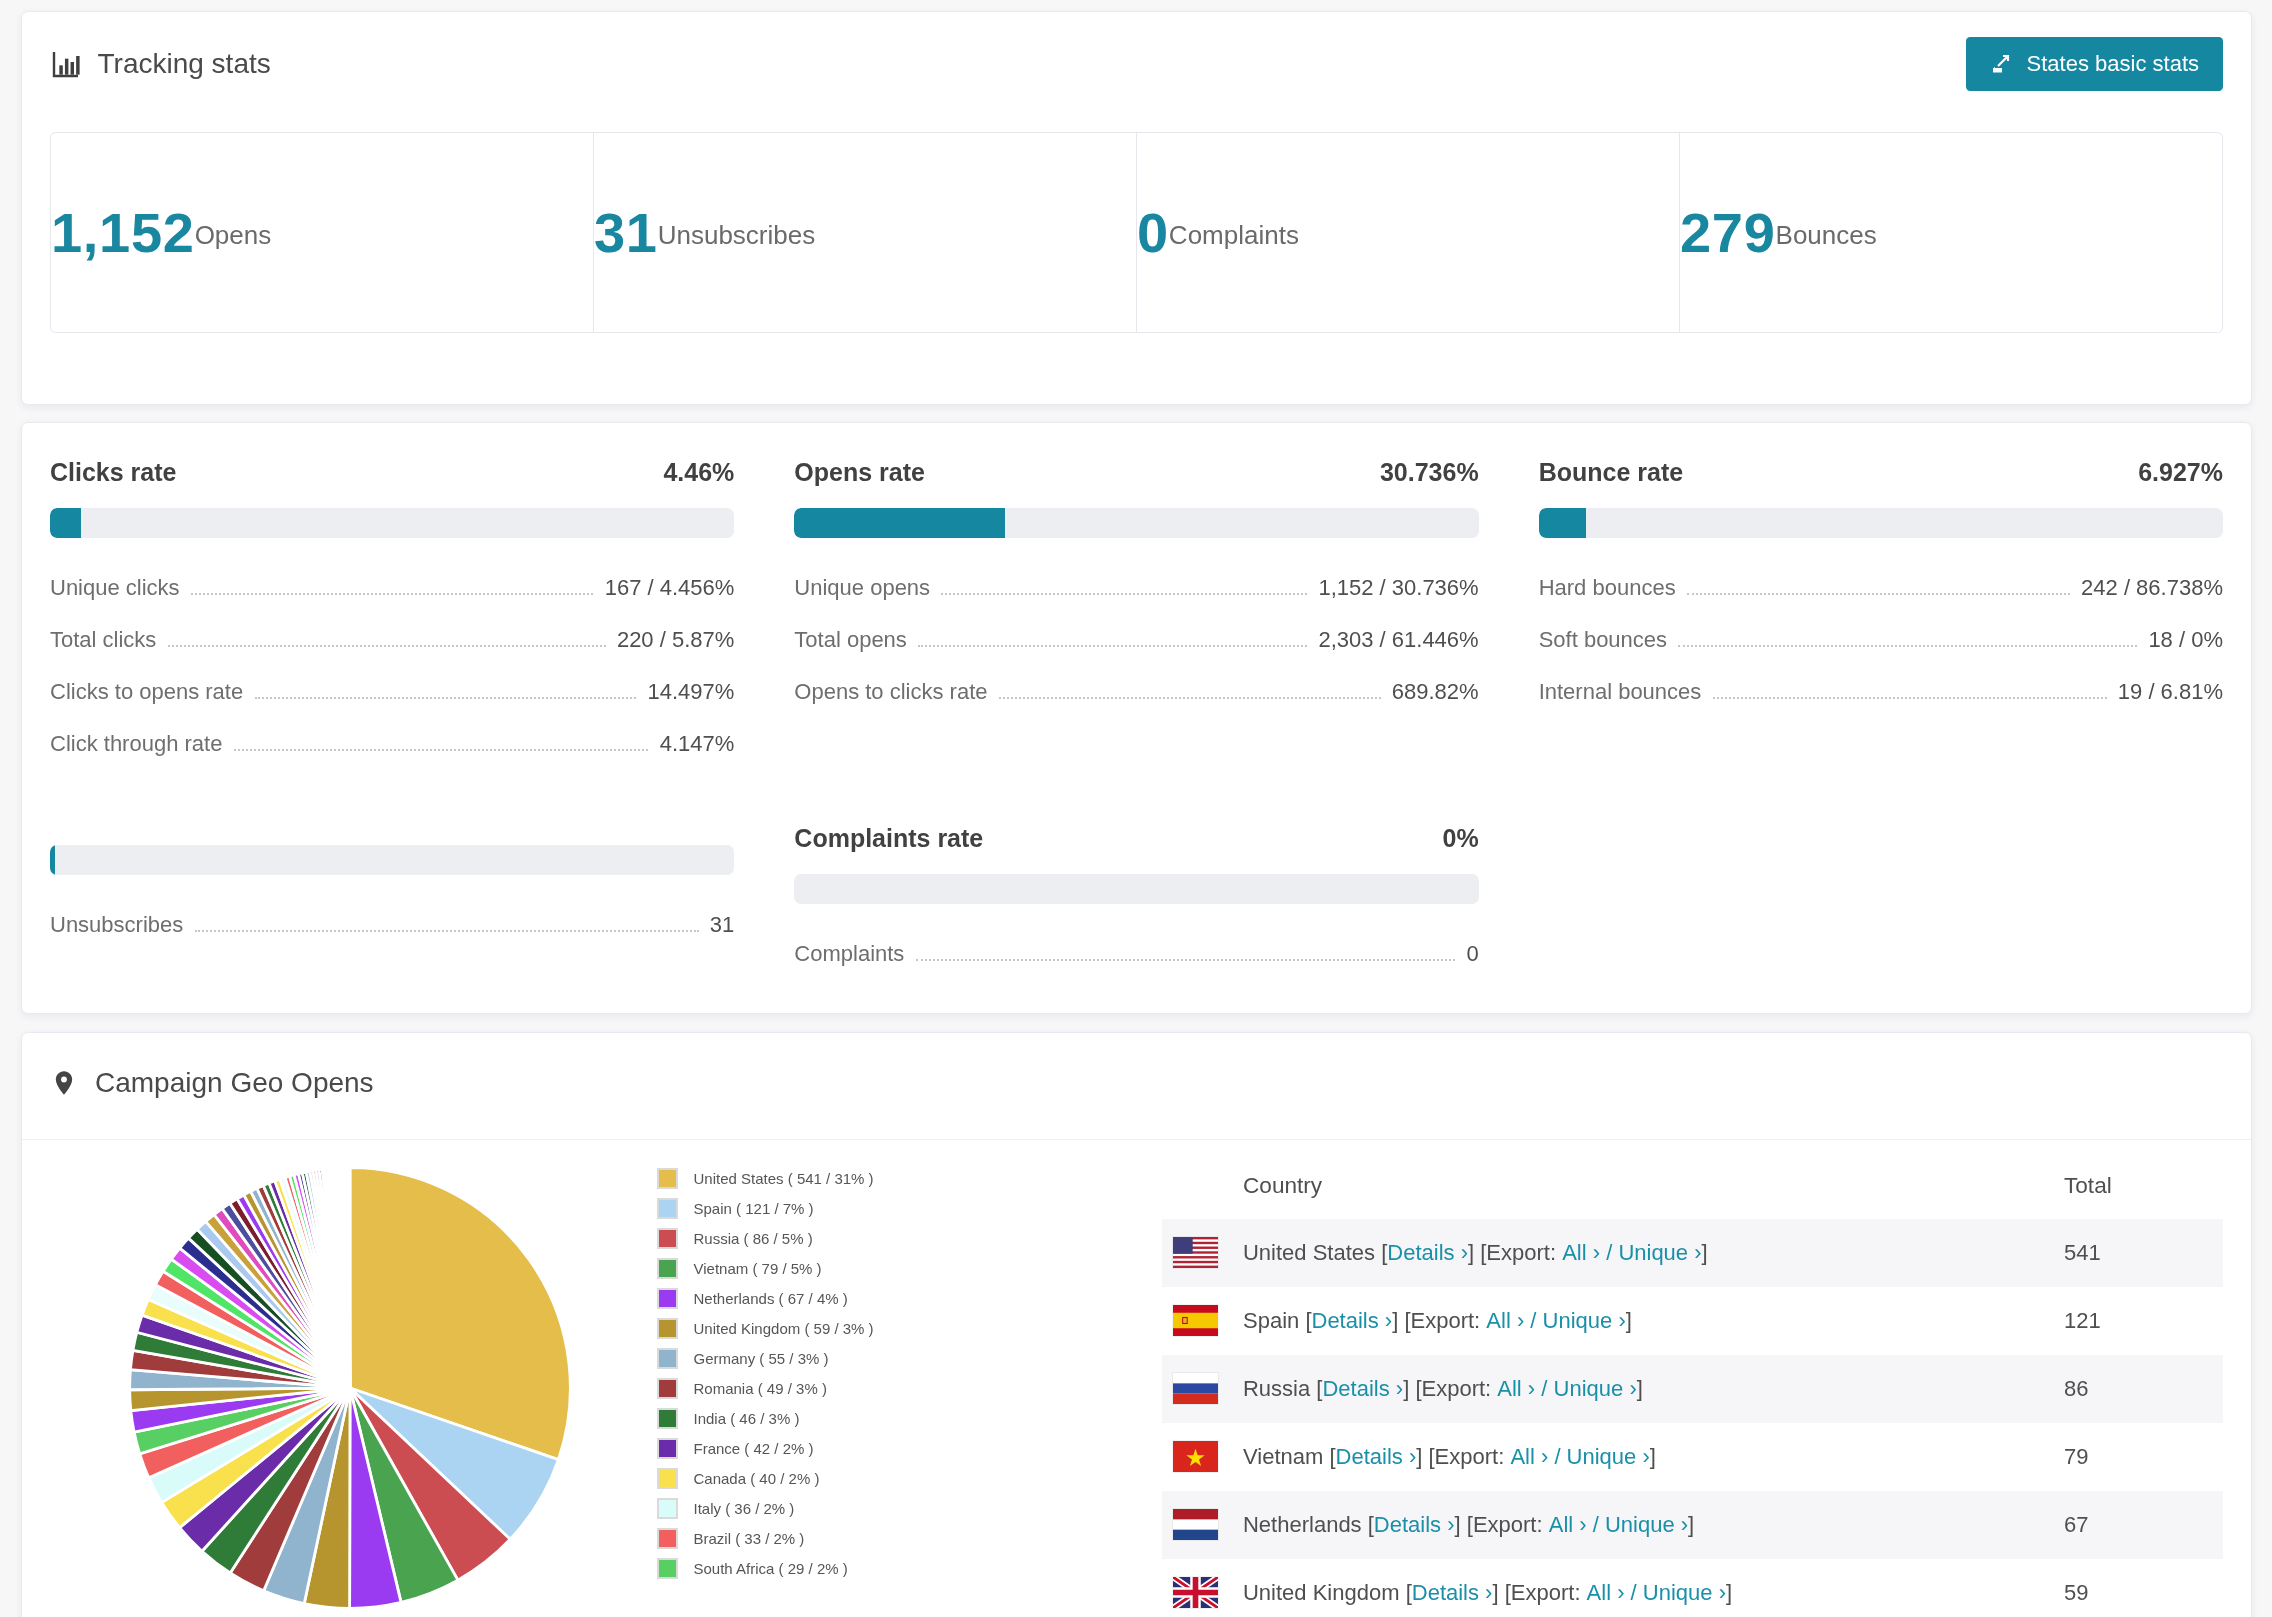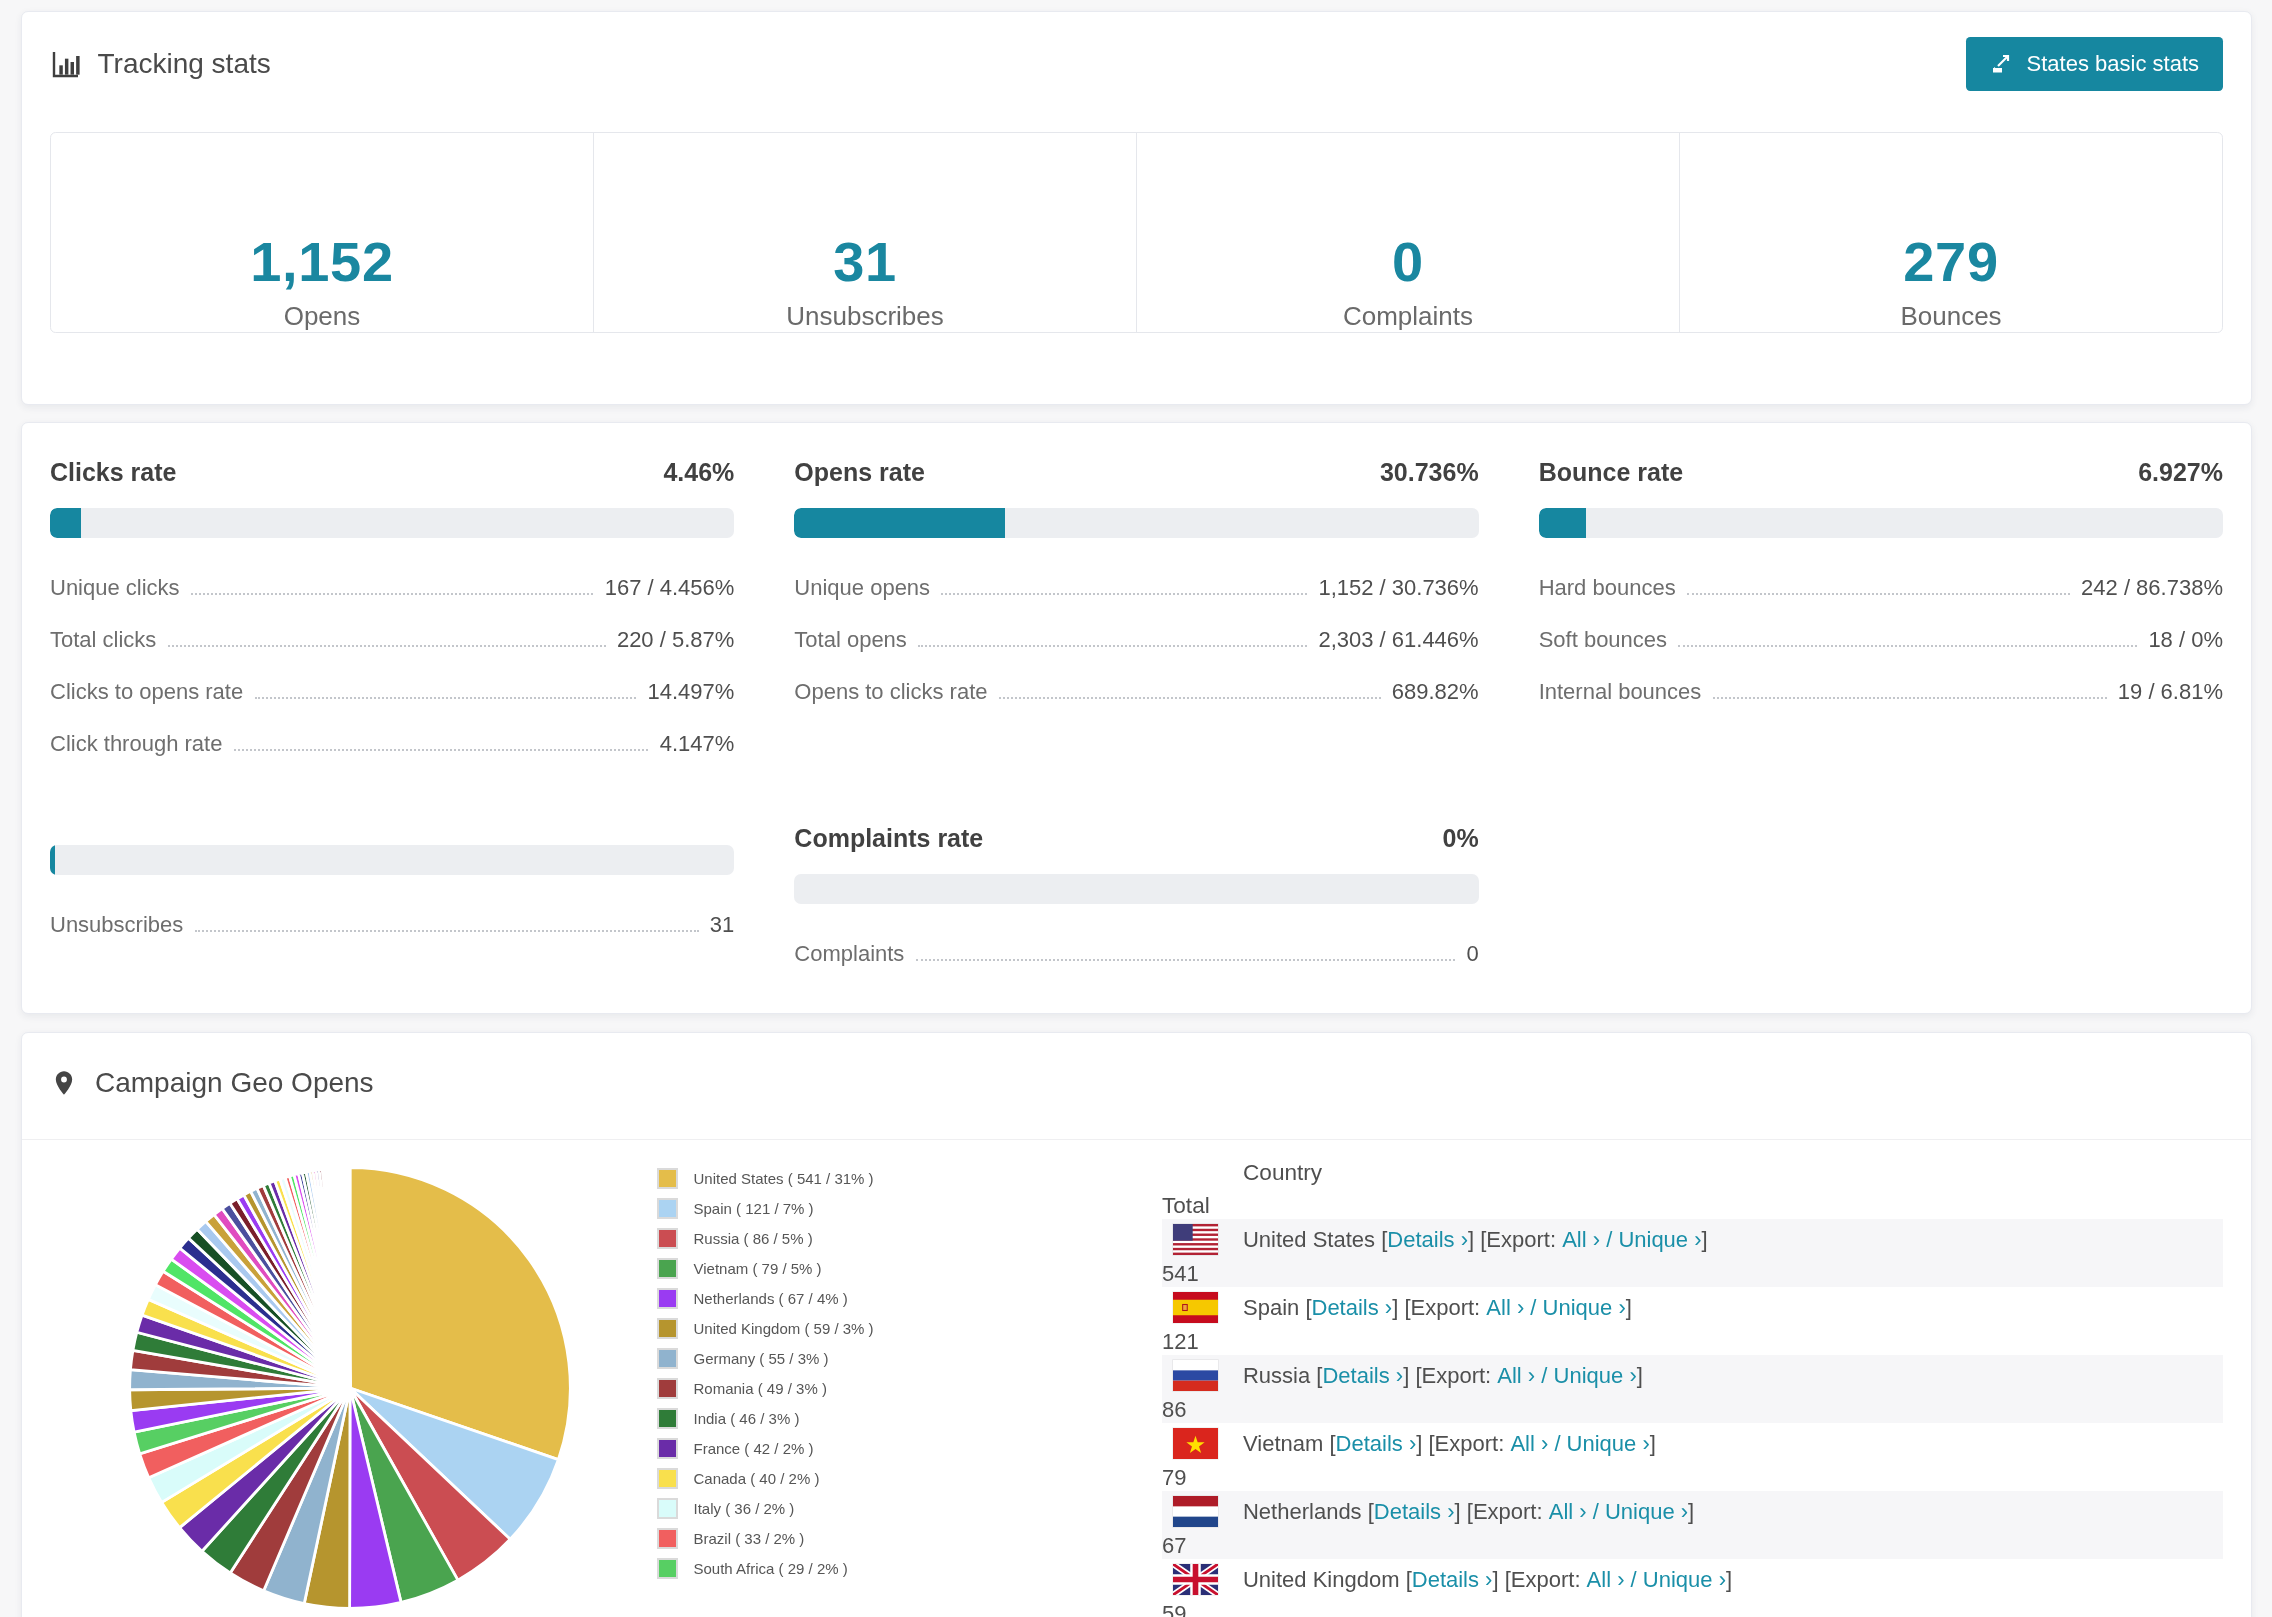--- a/index.html
+++ b/index.html
@@ -12,21 +12,21 @@
     box-shadow:0 2.1px 7px rgba(40,50,80,.07); margin-bottom:17.6px; }
 
   
   .card-stats { padding:25px 28px 71px 28px; }
   .ts-head { display:flex; justify-content:space-between; align-items:center; }
   .ts-title { display:flex; align-items:center; gap:15.5px; font-size:28px; color:#4a4a4a; }
   .btn-export { display:flex; align-items:center; gap:12.7px; background:#1687a0; color:#fff;
     border:none; border-radius:4.2px; font-size:22px; padding:14px 24px; cursor:pointer;
     font-family:inherit; }
   .stats-row { margin-top:41px; display:flex; border:0.7px solid #e5e7ec; border-radius:5.6px; height:201px; }
-  .stat-cell { flex:1; display:flex; flex-direction:column; justify-content:flex-end; align-items:center;
+  .stat-cell { flex:1; display:flex; flex-direction:row; justify-content:flex-start; align-items:center;
     border-right:0.7px solid #e5e7ec; }
   .stat-cell:last-child { border-right:none; }
   .stat-value { font-size:56px; font-weight:700; color:#1a87a0; letter-spacing:0.7px; }
   .stat-label { margin-top:7px; font-size:26px; color:#6a6a6a; }
 
   
   .card-rates { padding:35px 28px 46px 28px; }
   .rates-grid { display:grid; grid-template-columns:repeat(3,1fr); column-gap:60px; row-gap:67px; }
   .rate-head { display:flex; justify-content:space-between; align-items:baseline; }
   .rate-title,.rate-value { font-size:25px; font-weight:700; color:#414141; }
@@ -43,21 +43,21 @@
   .card-geo { height:624px; overflow:hidden; margin-bottom:0; }
   .geo-head { display:flex; align-items:center; gap:17px; padding:34px 28px 40px 28px;
     border-bottom:1.4px solid #efeff1; font-size:28px; color:#4a4a4a; }
   .geo-body { display:flex; align-items:flex-start; padding:14px 28px 0 28px; }
   .pie-wrap { width:452px; height:452px; margin-left:74px; margin-top:8.5px; flex:0 0 auto; }
   .legend { list-style:none; width:339px; margin-left:81px; margin-top:10px; flex:0 0 auto; }
   .legend li { display:flex; align-items:center; height:30px; font-size:15px; color:#565656; white-space:nowrap; }
   .swatch { width:21px; height:21px; border:2.1px solid #dadada; margin-right:15.5px; flex:0 0 auto; }
 
   .geo-table { flex:1; margin-left:166px; margin-top:0; }
-  .geo-row { display:flex; align-items:flex-start; height:68px; font-size:22px;flex-direction:column; }
+  .geo-row { display:flex; align-items:center; height:68px; font-size:22px; }
   .geo-row.header { height:65px; font-size:22.6px; color:#4f4f4f; }
   .geo-row.stripe { background:#f6f6f8; }
   .cell-country { flex:1; display:flex; align-items:center; padding-left:10.6px; }
   .geo-row.header .cell-country { padding-left:81px; }
   .cell-total { width:159px; }
   .flag { width:45px; height:31px; margin-right:25.4px; flex:0 0 auto; box-shadow:0 0 0 0.7px rgba(0,0,0,.08); }
   .cname,.punct { color:#4f4f4f; }
   .tlink { color:#1a8fa8; text-decoration:none; cursor:pointer; }
   .sp { white-space:pre; }
 

